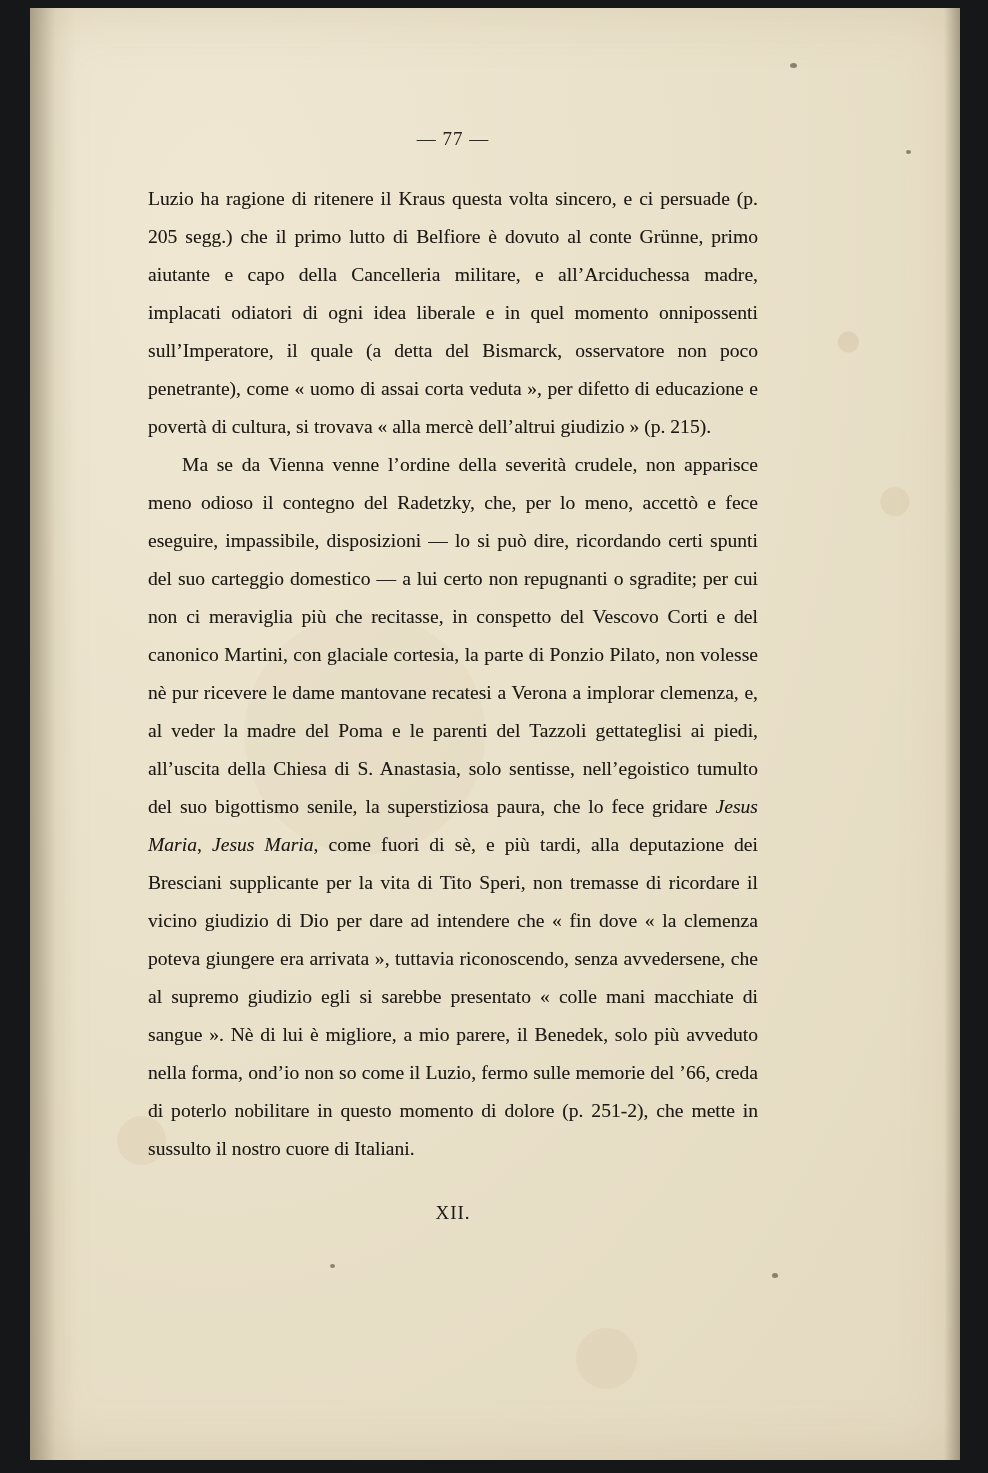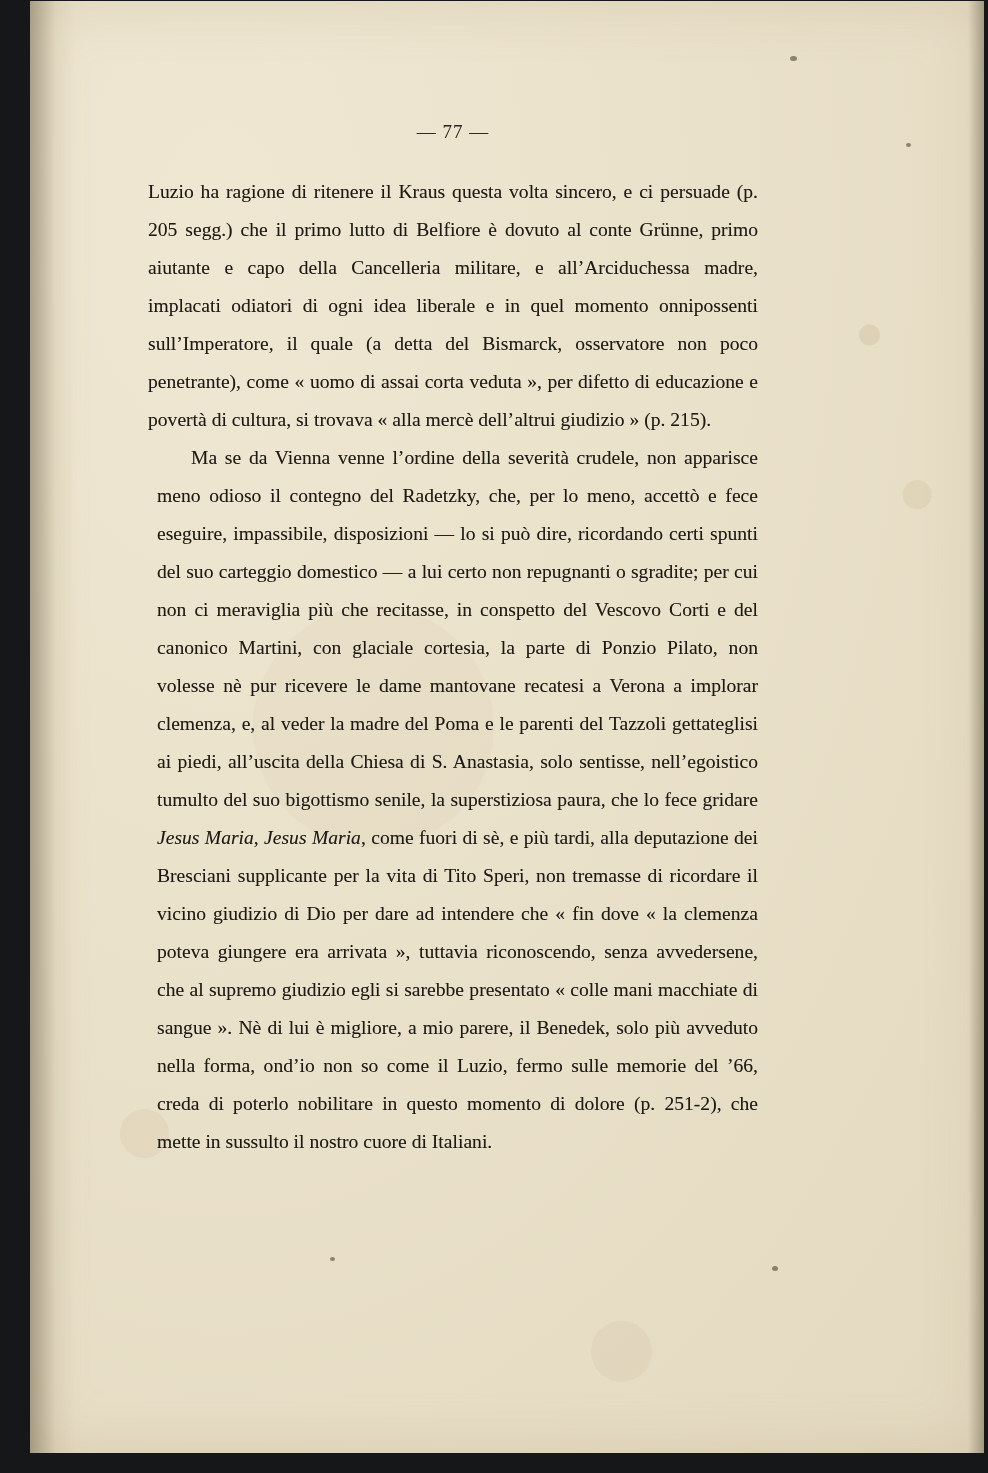--- a/index.html
+++ b/index.html
@@ -19,27 +19,26 @@
     position: relative;
     width: 988px;
     height: 1473px;
     background: #161718;
   }
 
   
   #page {
     position: absolute;
     left: 30px;
-    top: 1px;
+    top: 8px;
     width: 930px;
     height: 1452px;
     background:
       radial-gradient(ellipse at 20% 15%, #efe7d2 0%, #eae1ca 45%, #e3d9c0 100%);
     box-shadow: inset 0 0 60px rgba(160,140,100,0.22);
-    padding-left: 24px;
   }
   
   #gutter {
     position: absolute;
     left: 0;
     top: 0;
     width: 46px;
     height: 100%;
     background: linear-gradient(to right, rgba(90,78,55,0.42), rgba(150,135,100,0.10) 55%, rgba(255,255,255,0) 100%);
     pointer-events: none;
@@ -93,21 +92,21 @@
   p.body {
     margin: 0;
     font-size: 19.6px;
     line-height: 38px;
     text-align: justify;
     text-justify: inter-word;
     color: #211e19;
     text-shadow: 0 0 0.6px rgba(40,34,24,0.35);
   }
   p.body + p.body { margin-top: 0; }
-  p.indent { text-indent: 34px; margin-left: 9px; }
+  p.indent { text-indent: 34px; }
 
   .section-num {
     text-align: center;
     font-size: 19px;
     margin-top: 34px;
     margin-bottom: 30px;
     letter-spacing: 1px;
   }
 
   em.ital { font-style: italic; }
@@ -130,17 +129,18 @@
     <div class="nick" style="left:300px; top:1256px; width:5px; height:4px;"></div>
 
     <div id="content">
 
       <div class="folio">— 77 —</div>
 
       <p class="body">Luzio ha ragione di ritenere il Kraus questa volta sincero, e ci persuade (p. 205 segg.) che il primo lutto di Belfiore è dovuto al conte Grünne, primo aiutante e capo della Cancelleria militare, e all’Arciduchessa madre, implacati odiatori di ogni idea liberale e in quel momento onnipossenti sull’Imperatore, il quale (a detta del Bismarck, osservatore non poco penetrante), come « uomo di assai corta veduta », per difetto di educazione e povertà di cultura, si trovava « alla mercè dell’altrui giudizio » (p. 215).</p>
 
       <p class="body indent"><span>Ma se da Vienna venne l’ordine della severità crudele, non apparisce meno odioso il contegno del Radetzky, che, per lo meno, accettò e fece eseguire, impassibile, disposizioni — lo si può dire, ricordando certi spunti del suo carteggio domestico — a lui certo non repugnanti o sgradite; per cui non ci meraviglia più che recitasse, in conspetto del Vescovo Corti e del canonico Martini, con glaciale cortesia, la parte di Ponzio Pilato, non volesse nè pur ricevere le dame mantovane recatesi a Verona a implorar clemenza, e, al veder la madre del Poma e le parenti del Tazzoli gettateglisi ai piedi, all’uscita della Chiesa di S. Anastasia, solo sentisse, nell’egoistico tumulto del suo bigottismo senile, la superstiziosa paura, che lo fece gridare </span><em class="ital">Jesus Maria</em><span>, </span><em class="ital">Jesus Maria</em><span>, come fuori di sè, e più tardi, alla deputazione dei Bresciani supplicante per la vita di Tito Speri, non tremasse di ricordare il vicino giudizio di Dio per dare ad intendere che « fin dove « la clemenza poteva giungere era arrivata », tuttavia riconoscendo, senza avvedersene, che al supremo giudizio egli si sarebbe presentato « colle mani macchiate di sangue ». Nè di lui è migliore, a mio parere, il Benedek, solo più avveduto nella forma, ond’io non so come il Luzio, fermo sulle memorie del ’66, creda di poterlo nobilitare in questo momento di dolore (p. 251-2), che mette in sussulto il nostro cuore di Italiani.</span></p>
 
+      <div class="section-num">XII.</div>
 
 
     </div>
   </div>
 </div>
 
 </body></html>

